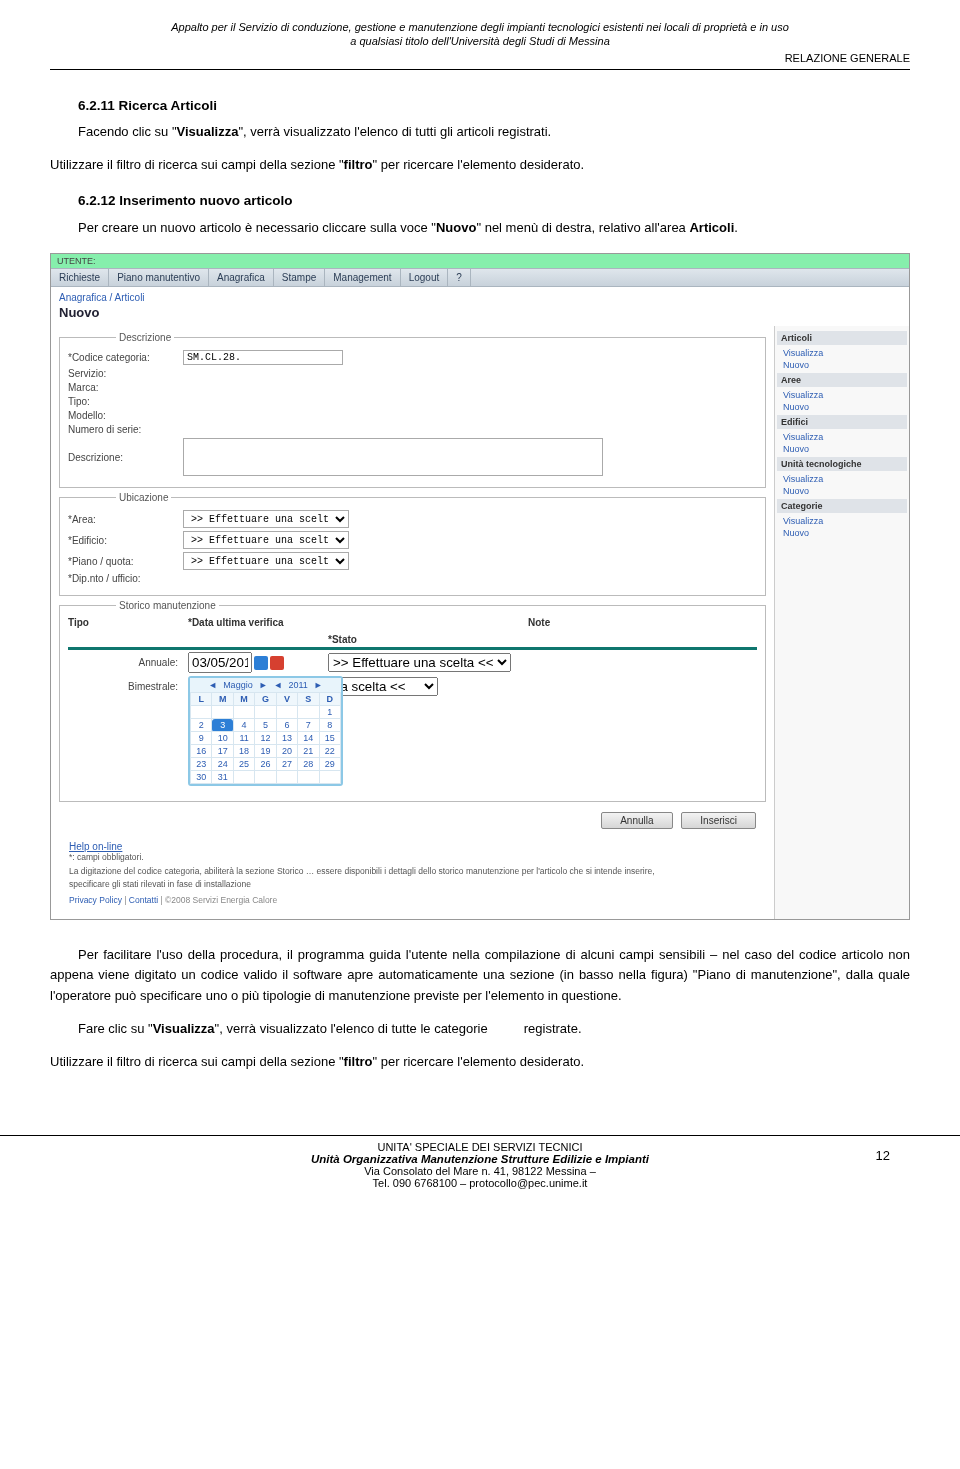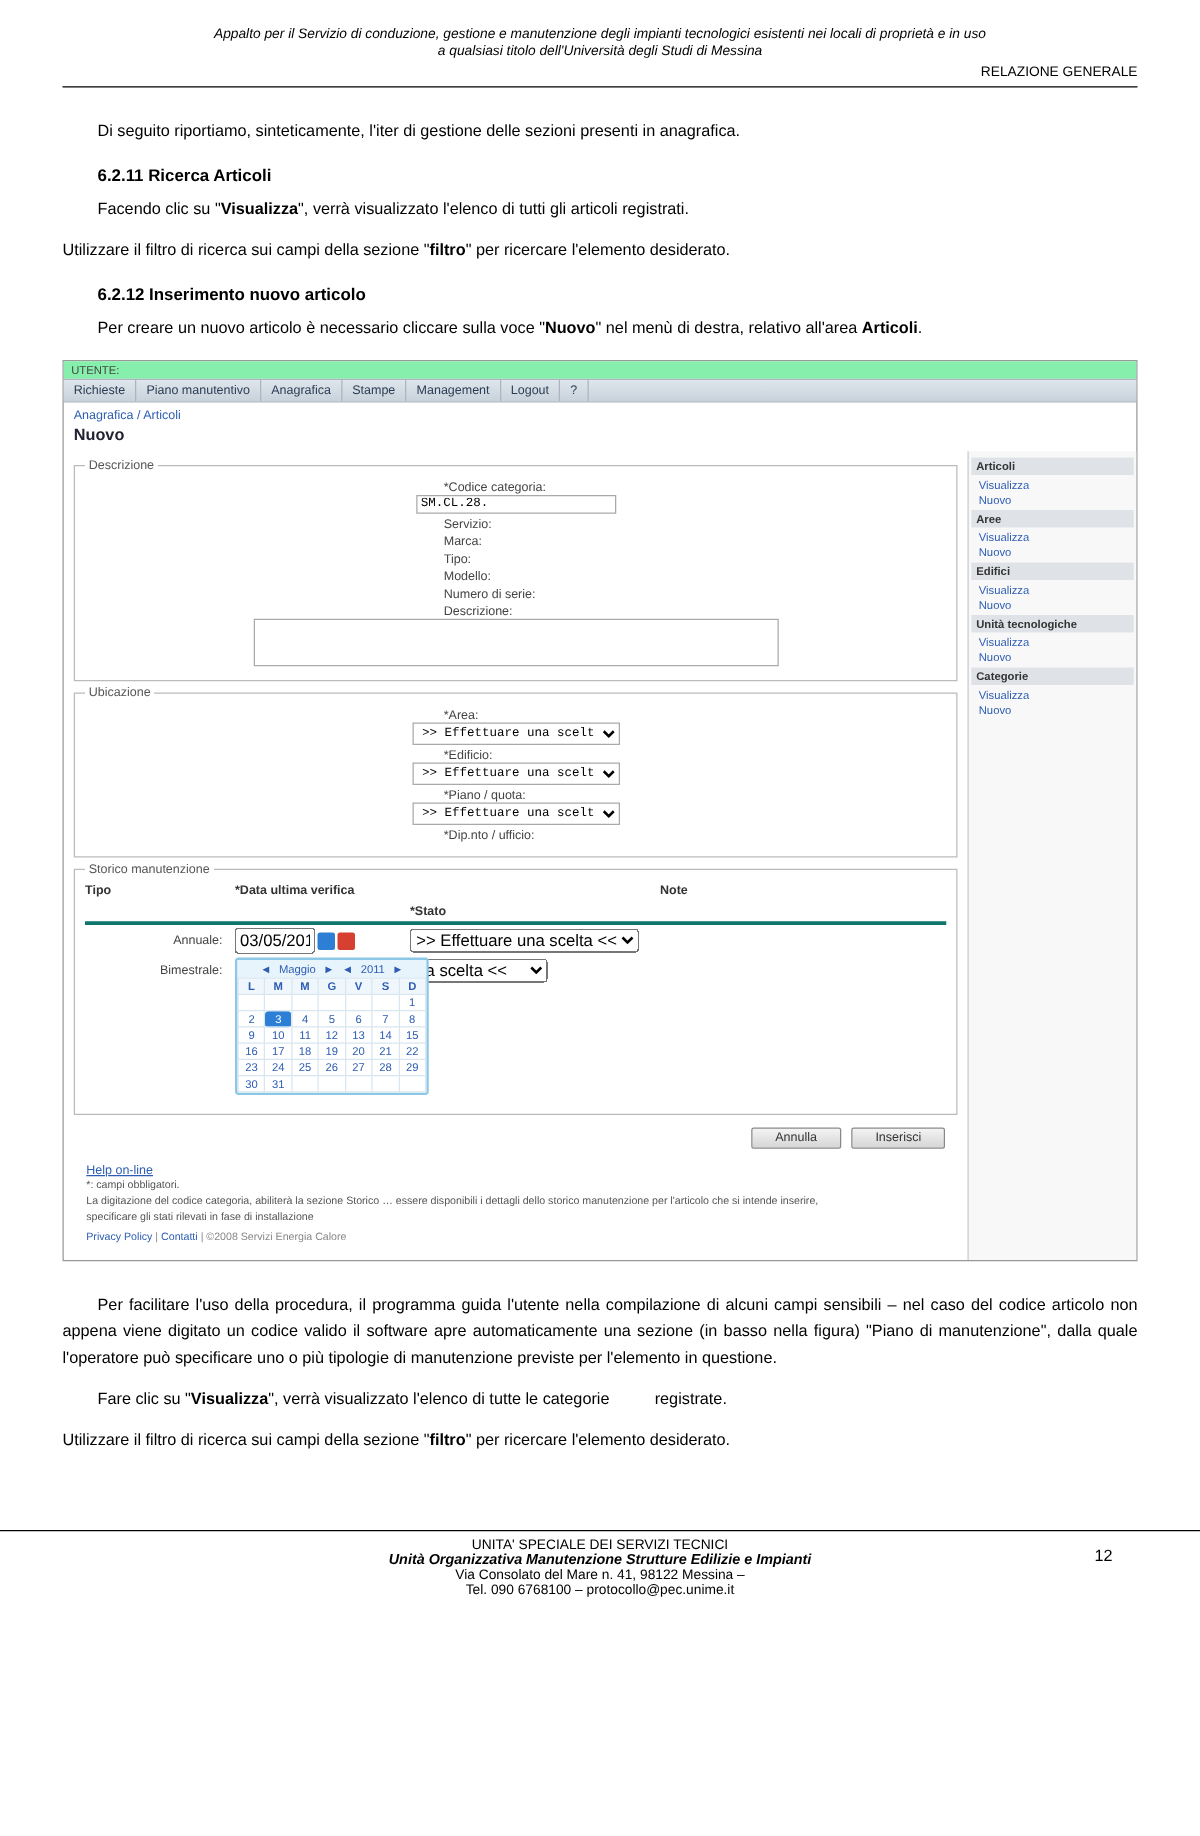--- a/index.html
+++ b/index.html
@@ -74,22 +74,22 @@
     margin: 2px -4px 2px -4px;
   }
   .side-col a { display: block; color: #2d5db3; text-decoration: none; padding: 1px 2px; }
   fieldset {
     border: 1px solid #bbb;
     margin: 4px 0;
     padding: 4px 8px 8px 8px;
     font-size: 10px;
     color: #444;
   }
-  legend { color: #555; font-size: 10px; padding: 0 3px; }
-  .frow { display: flex; align-items: center; margin: 3px 0; flex-direction: column; }
+  legend { color: #555; font-size: 10px; padding: 0 3px; margin-left: 48px; }
+  .frow { display: flex; align-items: center; margin: 3px 0; }
   .frow label { width: 115px; color: #444; }
   .frow input[type="text"], .frow select, .frow textarea {
     font-size: 10px;
     font-family: Liberation Mono, monospace;
     border: 1px solid #aaa;
     padding: 1px 3px;
     background: #fff;
   }
   .frow input[type="text"] { width: 160px; }
   .frow select { width: 166px; height: 18px; }
@@ -151,21 +151,20 @@
 <div class="page">
 
   <div class="header-block">
     <div>Appalto per il Servizio di conduzione, gestione e manutenzione degli impianti tecnologici esistenti nei locali di proprietà e in uso</div>
     <div>a qualsiasi titolo dell'Università degli Studi di Messina</div>
     <div class="title-sub">RELAZIONE GENERALE</div>
   </div>
   <hr class="header-rule">
 
   <div class="body-text">
-    <p class="indent">Di seguito riportiamo, sinteticamente, l'iter di gestione delle sezioni presenti in anagrafica.</p>
 
     <div class="sect-heading">6.2.11 Ricerca Articoli</div>
     <p class="indent">
       <span>Facendo clic su "</span><span class="bold">Visualizza</span><span>", verrà visualizzato l'elenco di tutti gli articoli registrati.</span>
     </p>
     <p>
       <span>Utilizzare il filtro di ricerca sui campi della sezione "</span><span class="bold">filtro</span><span>" per ricercare l'elemento desiderato.</span>
     </p>
 
     <div class="sect-heading">6.2.12 Inserimento nuovo articolo</div>

